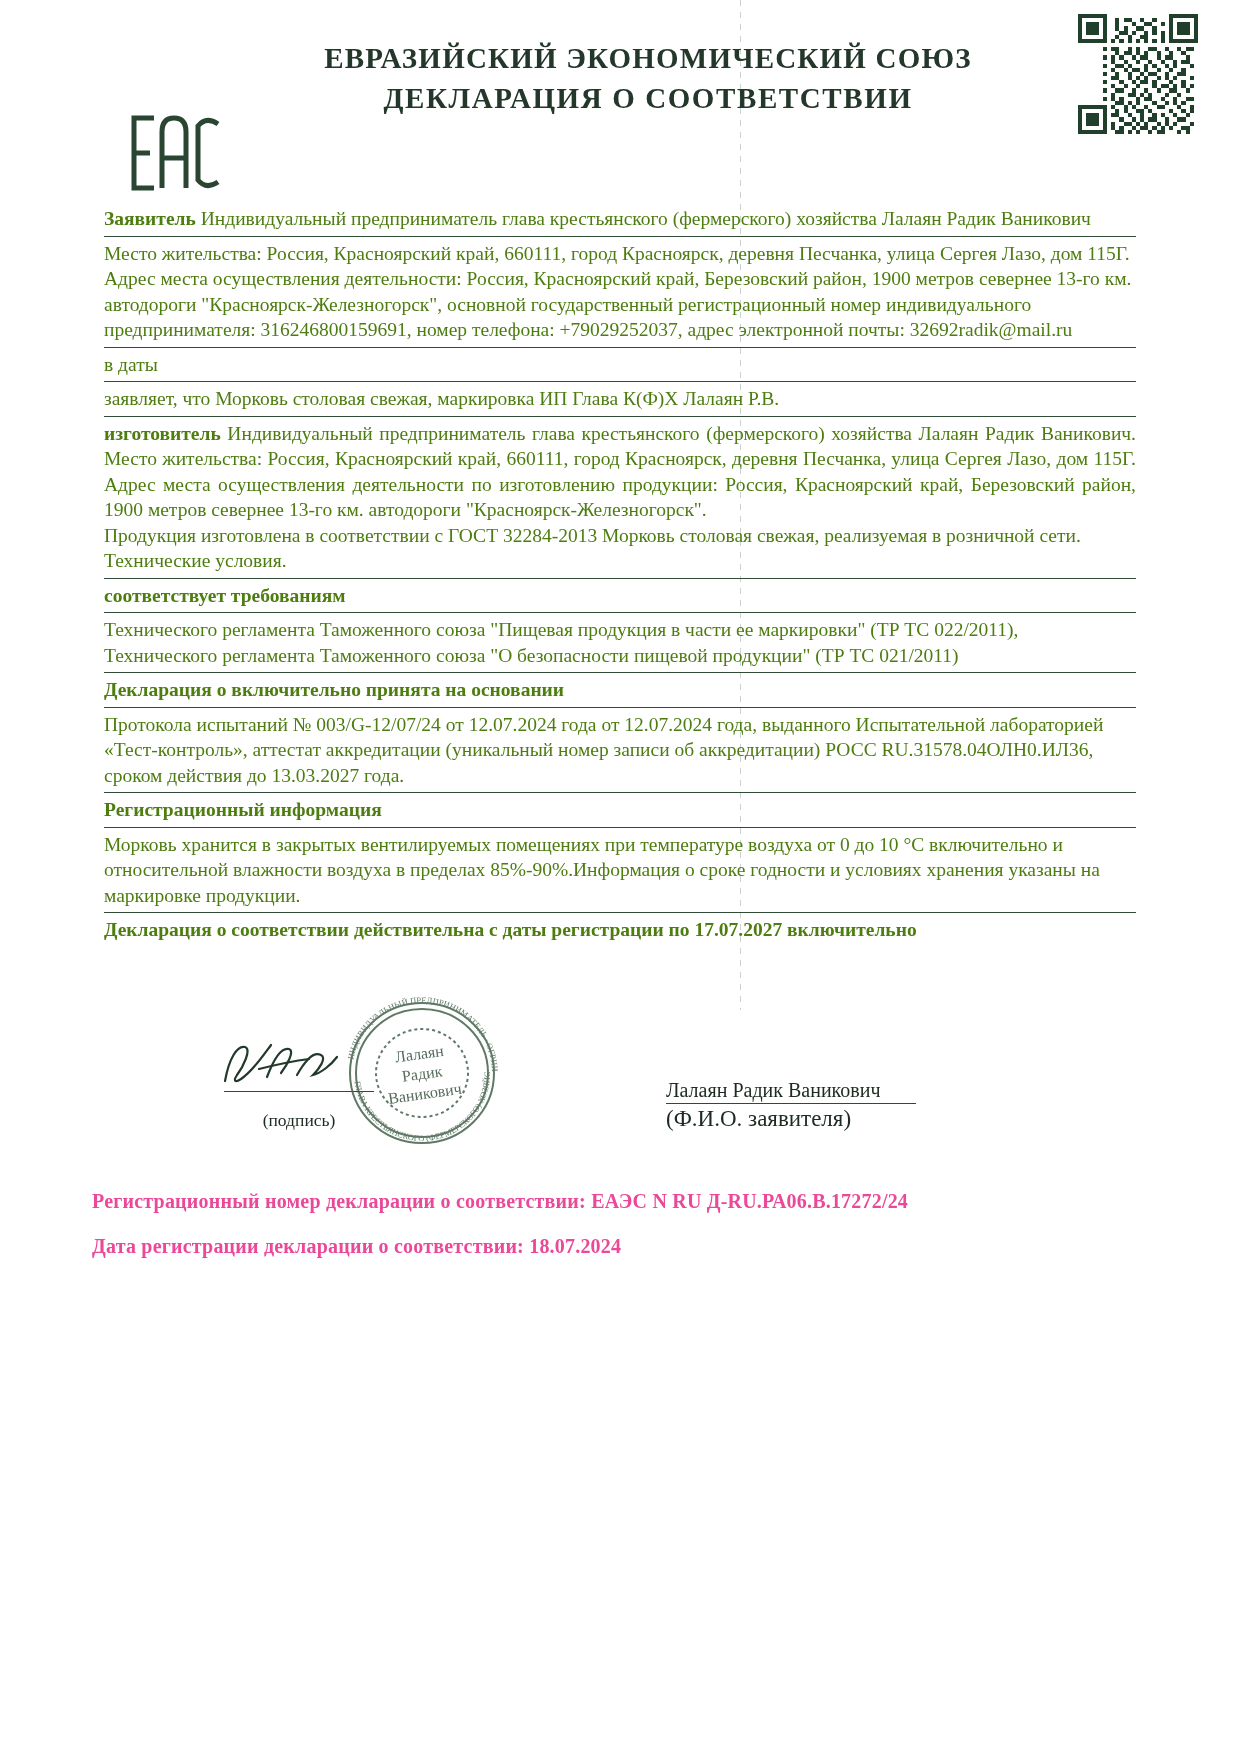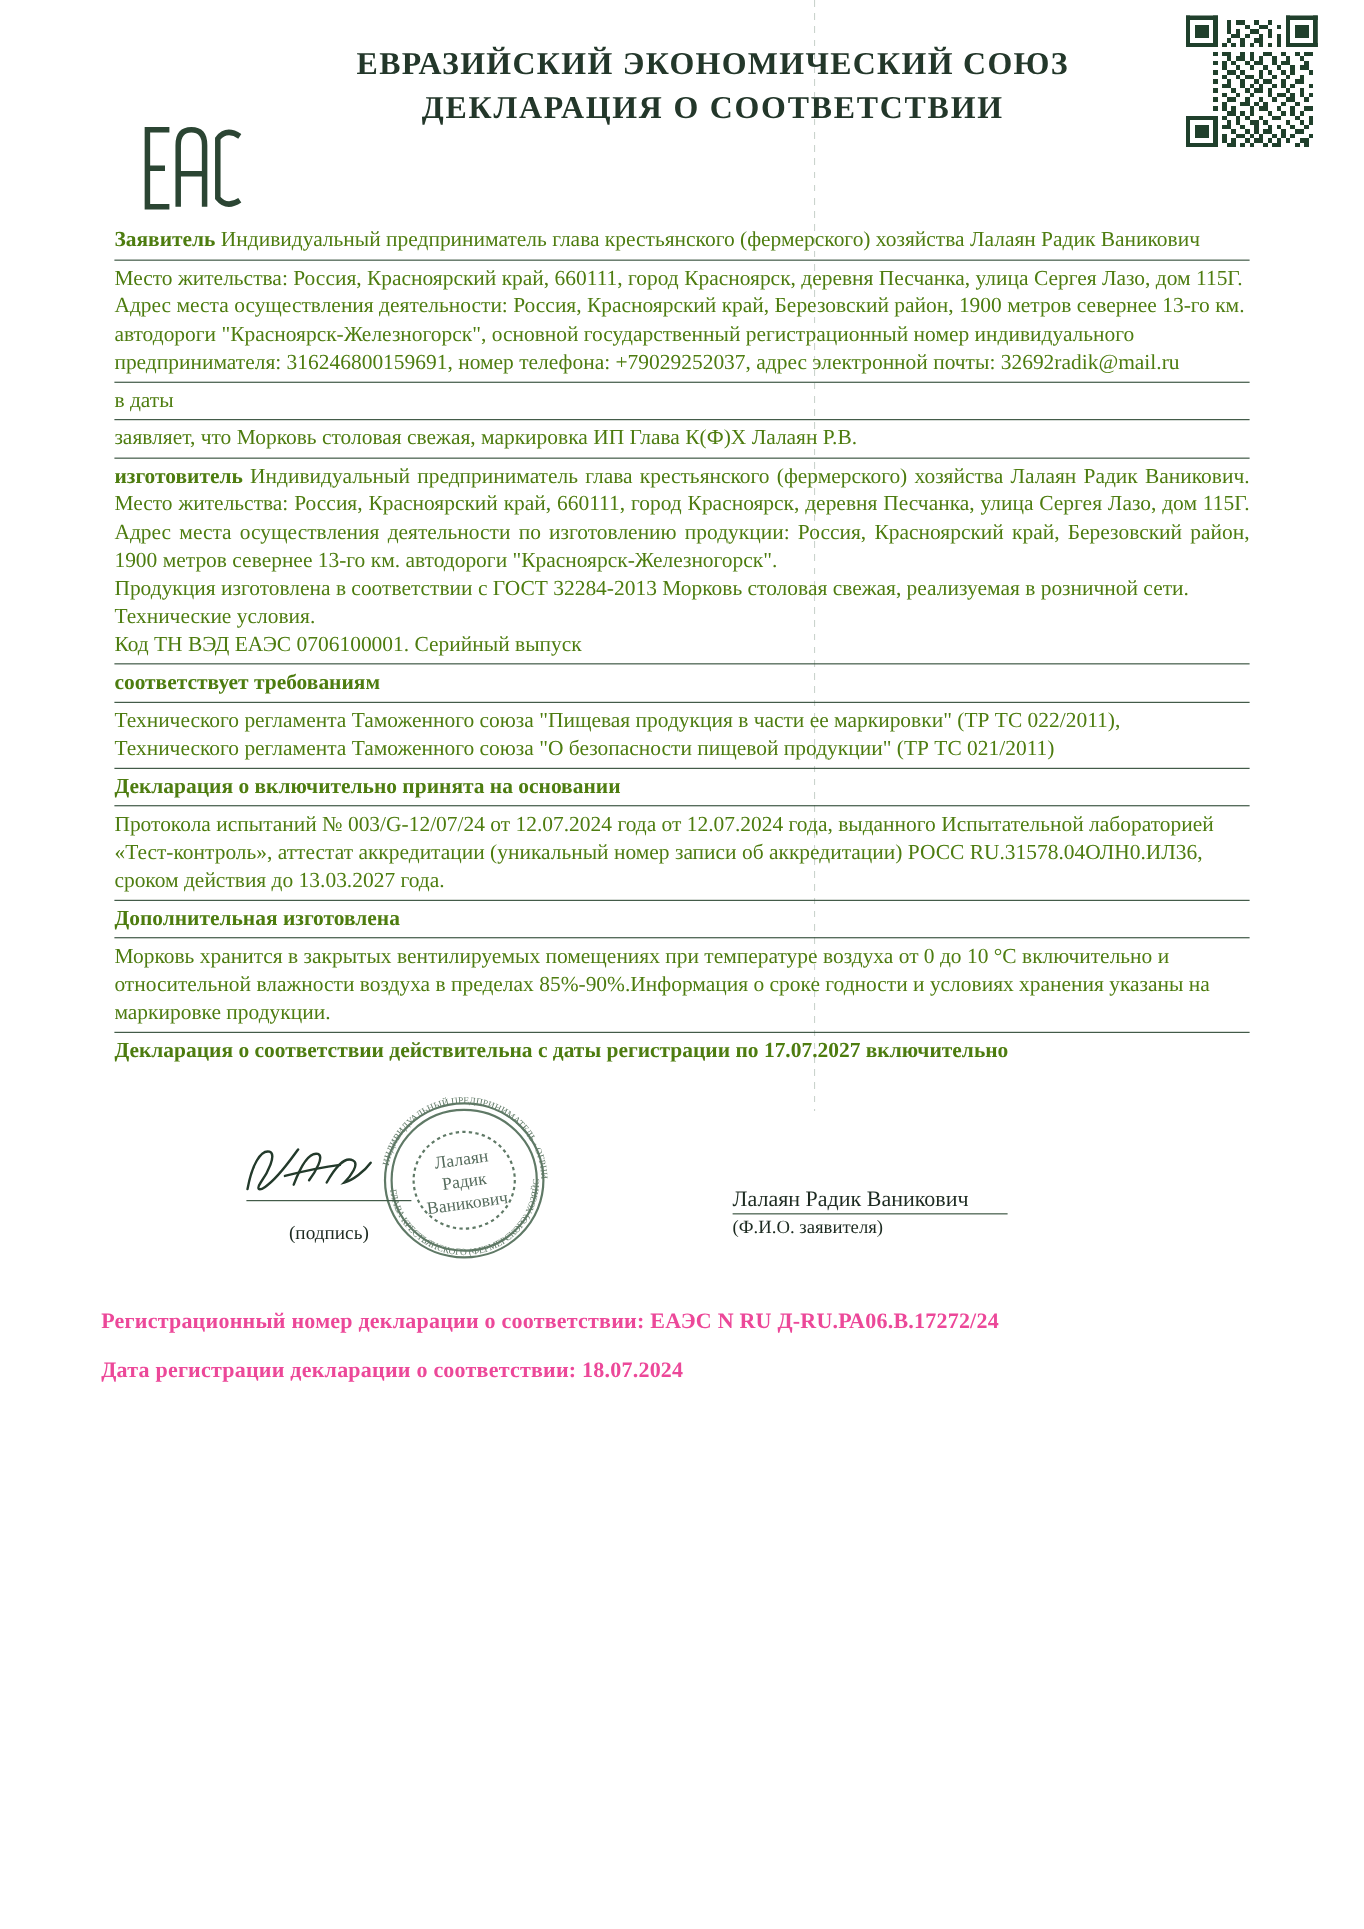--- a/index.html
+++ b/index.html
@@ -133,21 +133,21 @@
     position: absolute;
     right: 110px;
     top: 42px;
     width: 360px;
   }
   .sig-right .name {
     font-size: 20px;
     line-height: 26px;
   }
   .sig-right .cap {
-    font-size: 17px;
+    font-size: 23px;
     border-top: 1.3px solid #2f4a36;
     display: inline-block;
     padding-top: 2px;
     min-width: 250px;
   }
 
   
   .stamp {
     position: absolute;
     left: 322px;
@@ -414,21 +414,20 @@
       <p class="t">заявляет, что Морковь столовая свежая, маркировка ИП Глава К(Ф)Х Лалаян Р.В.</p>
     </div>
     <div class="rule"></div>
 
     <div class="row">
       <p class="t just">
         <span class="lbl">изготовитель</span>
         <span>Индивидуальный предприниматель глава крестьянского (фермерского) хозяйства Лалаян Радик Ваникович. Место жительства: Россия, Красноярский край, 660111, город Красноярск, деревня Песчанка, улица Сергея Лазо, дом 115Г. Адрес места осуществления деятельности по изготовлению продукции: Россия, Красноярский край, Березовский район, 1900 метров севернее 13-го км. автодороги "Красноярск-Железногорск".</span>
       </p>
       <p class="t">Продукция изготовлена в соответствии с ГОСТ 32284-2013 Морковь столовая свежая, реализуемая в розничной сети. Технические условия.</p>
-      <p class="t">Код ТН ВЭД ЕАЭС 0706100001. Серийный выпуск</p>
     </div>
     <div class="rule"></div>
 
     <div class="row">
       <p class="t bold">соответствует требованиям</p>
     </div>
     <div class="rule"></div>
 
     <div class="row">
       <p class="t">Технического регламента Таможенного союза "Пищевая продукция в части ее маркировки" (ТР ТС 022/2011), Технического регламента Таможенного союза "О безопасности пищевой продукции" (ТР ТС 021/2011)</p>
@@ -439,21 +438,21 @@
       <p class="t bold">Декларация о включительно принята на основании</p>
     </div>
     <div class="rule"></div>
 
     <div class="row">
       <p class="t">Протокола испытаний №  003/G-12/07/24 от 12.07.2024 года от 12.07.2024 года, выданного Испытательной лабораторией «Тест-контроль», аттестат аккредитации (уникальный номер записи об аккредитации) РОСС RU.31578.04ОЛН0.ИЛ36, сроком действия до 13.03.2027 года.</p>
     </div>
     <div class="rule"></div>
 
     <div class="row">
-      <p class="t bold">Дополнительная изготовлена</p>
+      <p class="t bold">Регистрационный информация</p>
     </div>
     <div class="rule"></div>
 
     <div class="row">
       <p class="t">Морковь хранится в закрытых вентилируемых помещениях при температуре воздуха от 0 до 10 °С включительно и относительной влажности воздуха в пределах 85%-90%.Информация о сроке годности и условиях хранения указаны на маркировке продукции.</p>
     </div>
     <div class="rule"></div>
 
     <div class="row">
       <p class="t bold">Декларация о соответствии действительна с даты регистрации по 17.07.2027 включительно</p>

